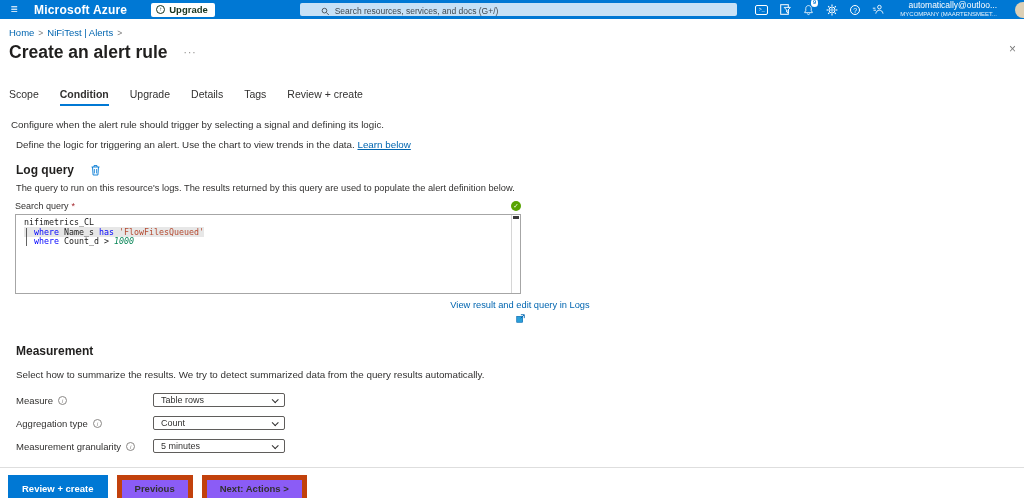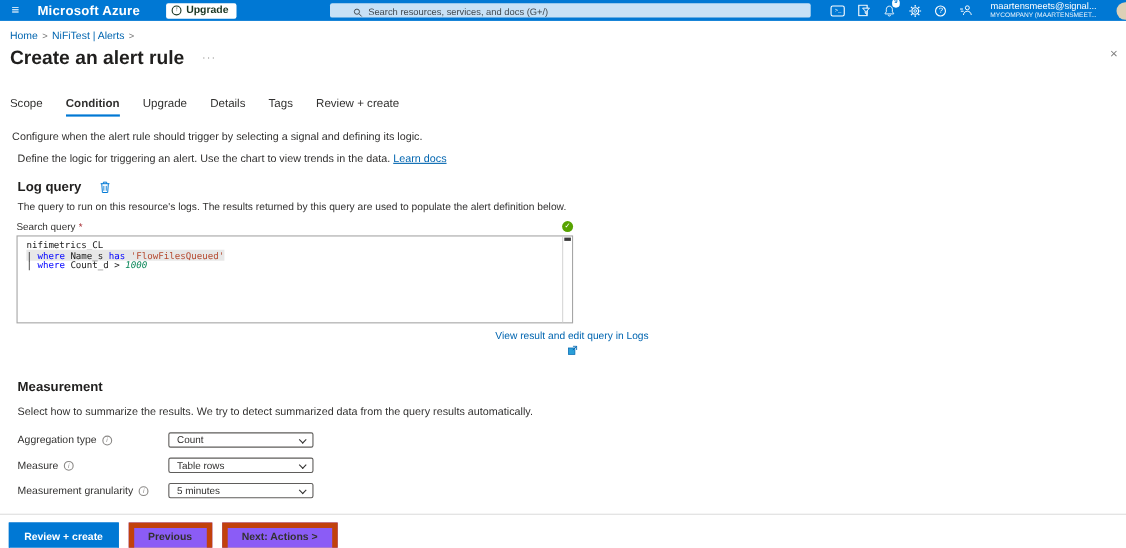--- a/index.html
+++ b/index.html
@@ -151,21 +151,21 @@
     </span>
     <span class="tb-icon">
       <svg width="12" height="11" viewBox="0 0 12 11">
         <circle cx="7.4" cy="3.1" r="1.8" fill="none" stroke="#fff" stroke-width="0.9"></circle>
         <path d="M3.8 9.6c.4-2.2 1.7-3.4 3.6-3.4s3.2 1.2 3.6 3.4" fill="none" stroke="#fff" stroke-width="0.9"></path>
         <line x1="0.8" y1="4.2" x2="3.4" y2="4.2" stroke="#fff" stroke-width="0.9"></line>
         <line x1="1.5" y1="6.2" x2="4" y2="6.2" stroke="#fff" stroke-width="0.9"></line>
       </svg>
     </span>
     <span class="account">
-      <div class="email">maartensmeets@signal...</div>
+      <div class="email">automatically@outloo...</div>
       <div class="tenant">MYCOMPANY (MAARTENSMEET...</div>
     </span>
     <span class="avatar"></span>
   </div>
 </header>
 
 <nav class="breadcrumb" id="breadcrumb"><a>Home</a><span class="sep">&gt;</span><a>NiFiTest | Alerts</a><span class="sep">&gt;</span></nav>
 
 <div class="title-row">
   <h1>Create an alert rule</h1>
@@ -178,21 +178,21 @@
     <div class="tab active">Condition</div>
     <div class="tab">Upgrade</div>
     <div class="tab">Details</div>
     <div class="tab">Tags</div>
     <div class="tab">Review + create</div>
   </div>
 
 <p class="intro-1">Configure when the alert rule should trigger by selecting a signal and defining its logic.</p>
 <p class="intro-2">
   <span>Define the logic for triggering an alert. Use the chart to view trends in the data.</span>
-  <a class="learn-more">Learn docs</a>
+  <a class="learn-more">Learn below</a>
 </p>
 
 <div class="log-head">
   <span>Log query</span>
   <svg width="11" height="12" viewBox="0 0 11 12">
     <path d="M1.5 3h8M4 3V1.6h3V3M2.5 3l.6 8h4.8l.6-8" fill="none" stroke="#0078d4" stroke-width="0.9"></path>
     <line x1="4.4" y1="5" x2="4.4" y2="9.4" stroke="#0078d4" stroke-width="0.8"></line>
     <line x1="6.6" y1="5" x2="6.6" y2="9.4" stroke="#0078d4" stroke-width="0.8"></line>
   </svg>
 </div>
@@ -218,35 +218,35 @@
     <rect x="0.8" y="2.6" width="6.6" height="6.6" fill="#2a9fd8" stroke="#0065b0" stroke-width="0.7"></rect>
     <path d="M5.4 0.8h3.8v3.8M9 1L5.2 4.8" fill="none" stroke="#0065b0" stroke-width="1"></path>
   </svg>
 </div>
 
 <h2 class="section-head">Measurement</h2>
 <p class="section-desc">Select how to summarize the results. We try to detect summarized data from the query results automatically.</p>
 <div class="fields" id="measure-fields">
     <div class="form-row">
       <span class="flabel">
+        <span>Measure</span>
+        <span class="info-i">i</span>
+      </span>
+      <div class="dropdown">
+        <span class="val">Table rows</span>
+        <span class="chev"></span>
+      </div>
+    </div>
+    <div class="form-row">
+      <span class="flabel">
         <span>Aggregation type</span>
         <span class="info-i">i</span>
       </span>
       <div class="dropdown">
         <span class="val">Count</span>
-        <span class="chev"></span>
-      </div>
-    </div>
-    <div class="form-row">
-      <span class="flabel">
-        <span>Measure</span>
-        <span class="info-i">i</span>
-      </span>
-      <div class="dropdown">
-        <span class="val">Table rows</span>
         <span class="chev"></span>
       </div>
     </div>
     <div class="form-row">
       <span class="flabel">
         <span>Measurement granularity</span>
         <span class="info-i">i</span>
       </span>
       <div class="dropdown">
         <span class="val">5 minutes</span>

